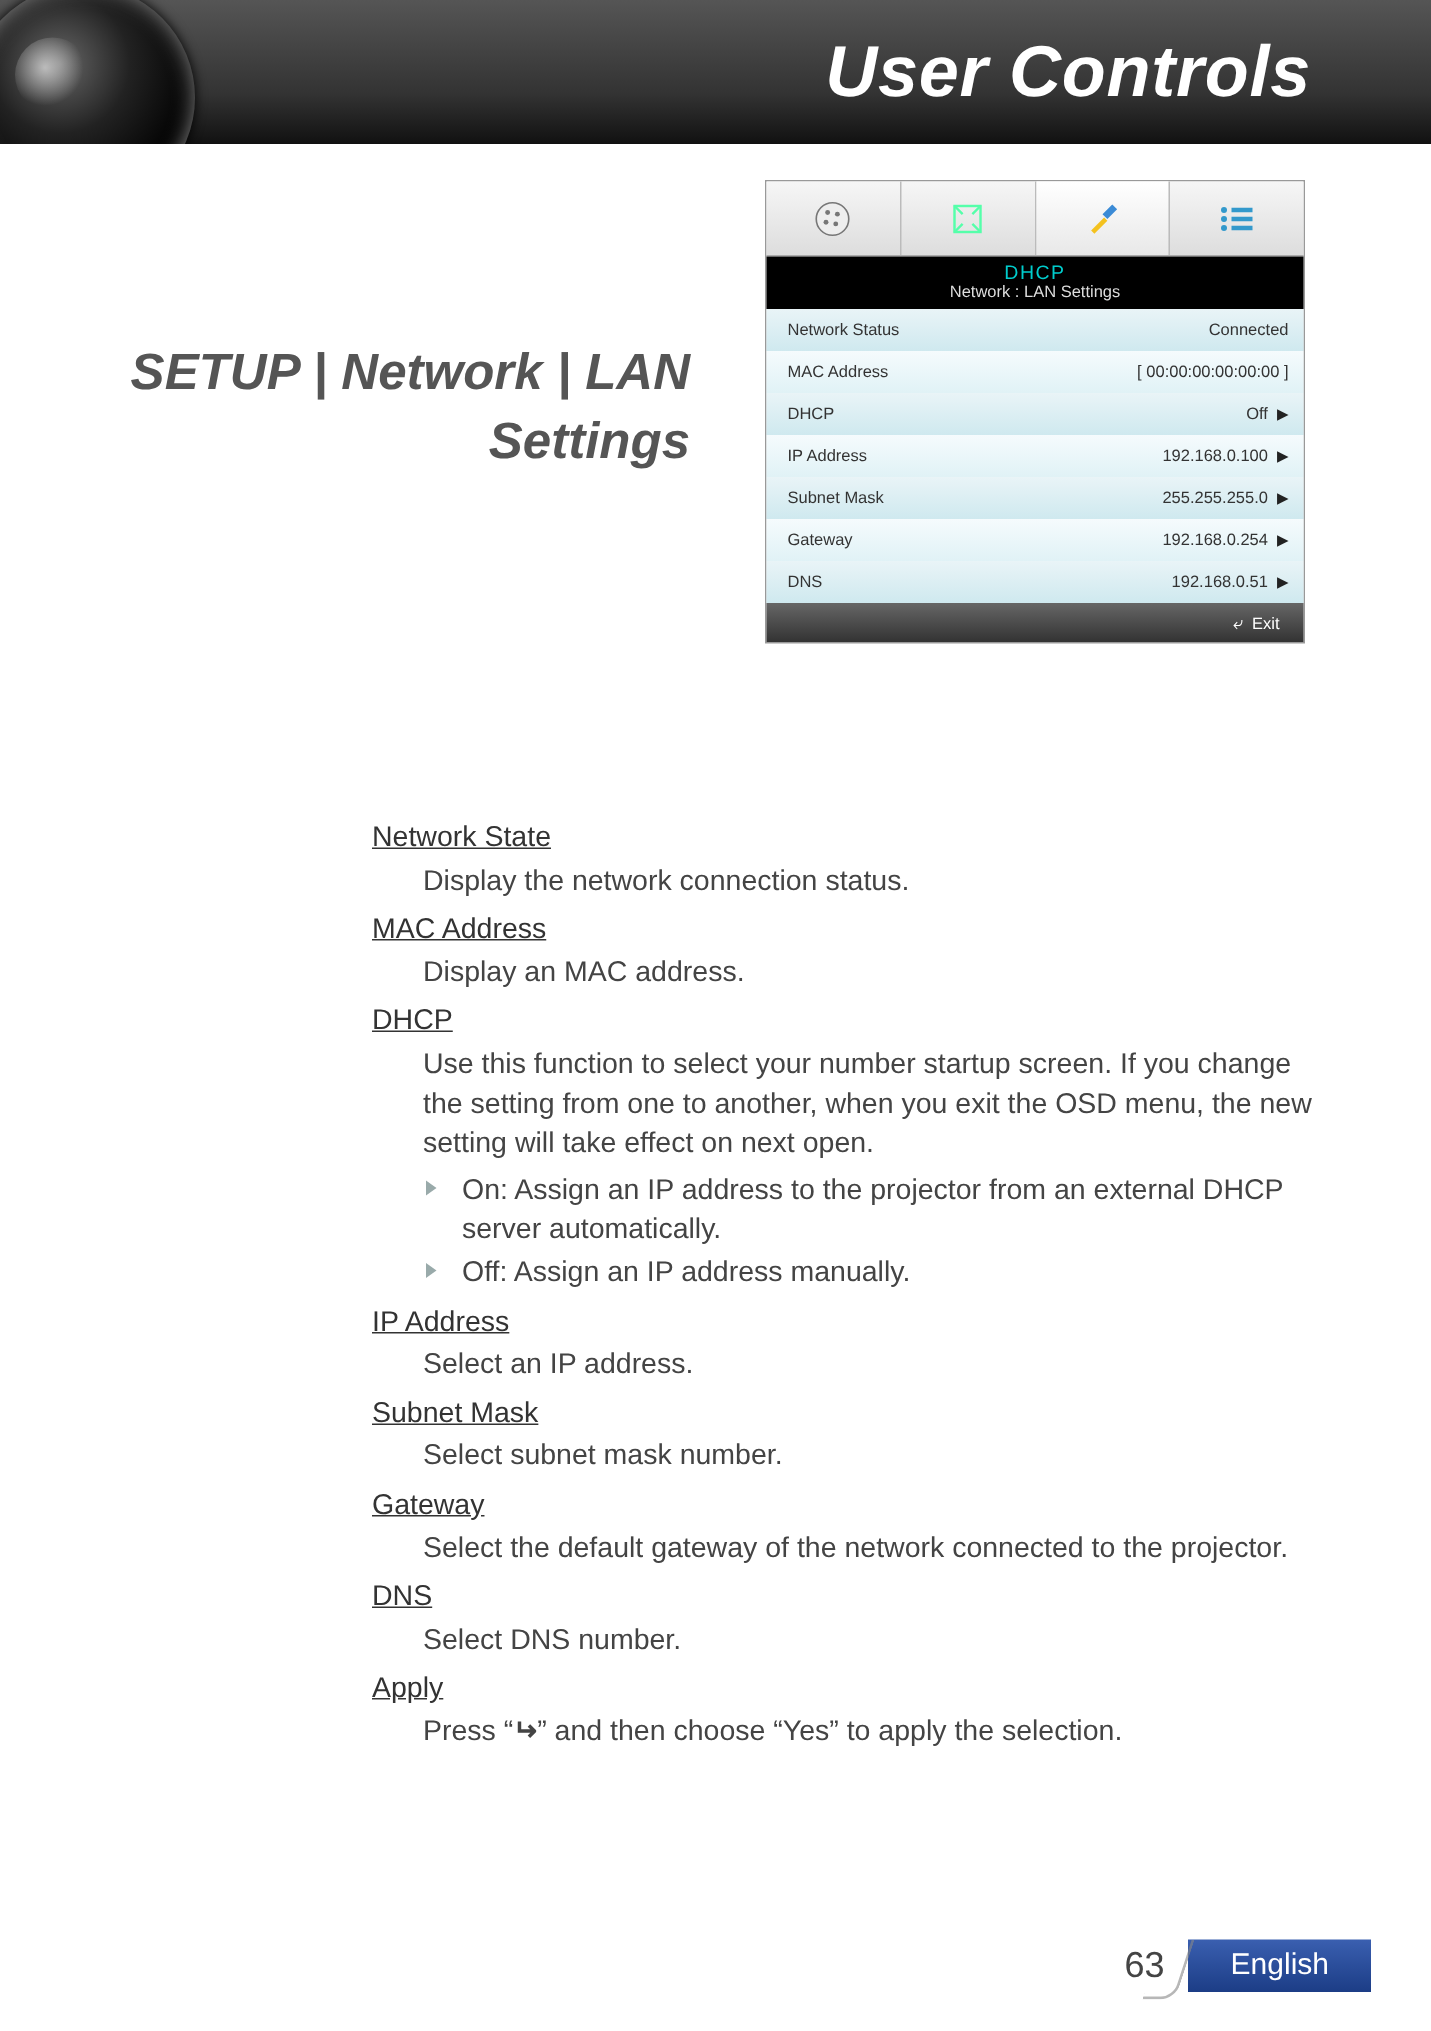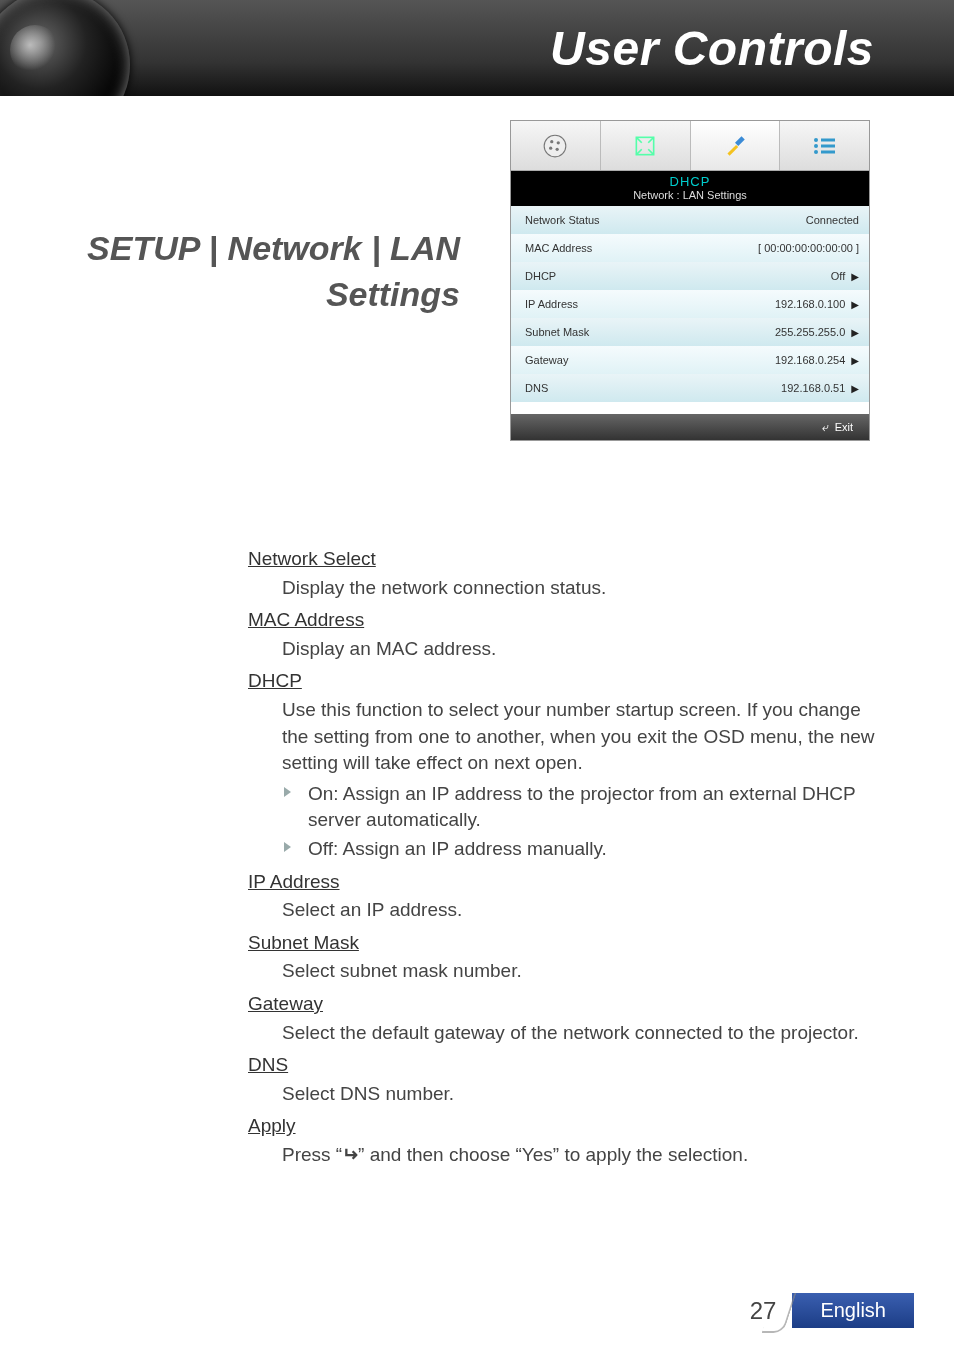--- a/index.html
+++ b/index.html
@@ -100,29 +100,28 @@
     align-items: center;
     justify-content: space-between;
     padding: 8px 10px 8px 14px;
     font-size: 11px;
     color: #333;
     position:relative;
   }
   .osd-row:nth-child(odd){ background: linear-gradient(to bottom,#e9f4f7,#cfe9ef);}
   .osd-row:nth-child(even){ background: linear-gradient(to bottom,#f5fbfd,#e0f2f6);}
   .osd-row .label{ }
-  .osd-row .value{ display:flex; align-items:flex-end; gap:6px;}
+  .osd-row .value{ display:flex; align-items:flex-start; gap:6px;}
   .osd-row .chev{ font-size:10px; color:#222;}
   .osd-footer {
     background: linear-gradient(to bottom,#666,#333);
     color:#fff;
     text-align:right;
     padding:6px 16px;
     font-size:11px;
-    margin-top:12px;
   }
   .osd-footer .ret{margin-right:6px; font-size:12px;}
 
   
   .ico{width:30px;height:30px;display:flex;align-items:center;justify-content:center;}
 
   
   .body {
     position: absolute;
     top: 540px;
@@ -305,21 +304,21 @@
           <span class="chev">▶</span>
         </span>
       </div>
     </div>
   <div class="osd-footer">
     <span class="ret">⤶</span><span>Exit</span>
   </div>
 </div>
 
 <div class="body" id="body-text">
-    <h4>Network Select</h4>
+    <h4>Network State</h4>
     <p>Display the network connection status.</p>
     <h4>MAC Address</h4>
     <p>Display an MAC address.</p>
     <h4>DHCP</h4>
     <p>Use this function to select your number startup screen. If you change the setting from one to another, when you exit the OSD menu, the new setting will take effect on next open.</p>
     <ul>
       <li>On: Assign an IP address to the projector from an external DHCP server automatically.</li>
       <li>Off: Assign an IP address manually.</li>
     </ul>
     <h4>IP Address</h4>
@@ -328,15 +327,15 @@
     <p>Select subnet mask number.</p>
     <h4>Gateway</h4>
     <p>Select the default gateway of the network connected to the projector.</p>
     <h4>DNS</h4>
     <p>Select DNS number.</p>
     <h4>Apply</h4>
     <p><span>Press “</span><span class="enter-icon">↵</span><span>” and then choose “Yes” to apply the selection.</span></p>
   </div>
 
 <div class="page-footer">
-  <span class="page-num">27</span>
+  <span class="page-num">63</span>
   <span class="lang-pill">English</span>
 </div>
 
 </body></html>

